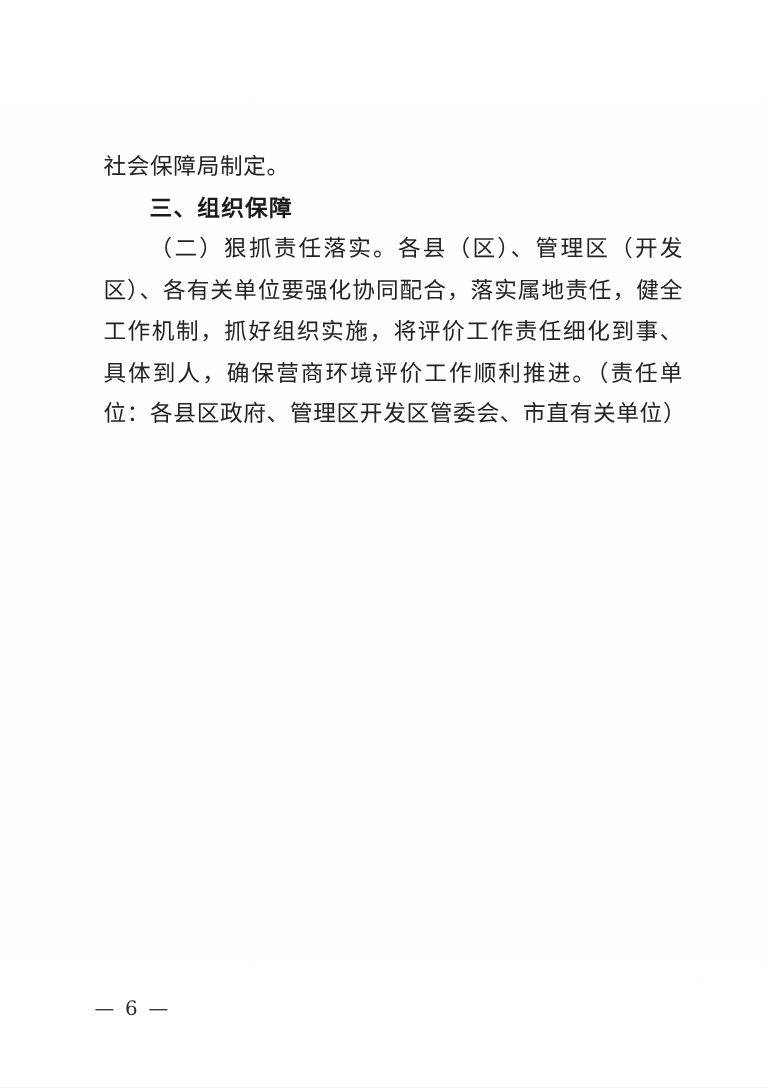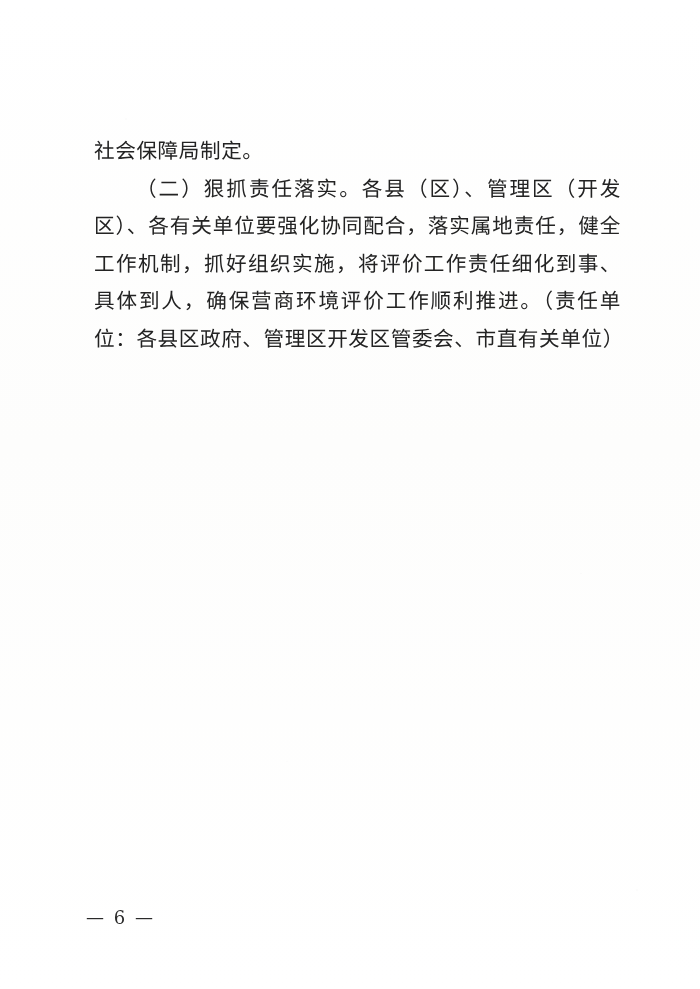--- a/index.html
+++ b/index.html
@@ -86,20 +86,21 @@
 
 <div class="page">
 
   <div class="paper-texture"></div>
 
   <div class="text-body">
 
     <p class="line para">社会保障局制定。</p>
 
 
+    <h2 class="heading">三、组织保障</h2>
 
 
     <p class="para indent">（二）狠抓责任落实。各县（区）、管理区（开发区）、各有关单位要强化协同配合，落实属地责任，健全工作机制，抓好组织实施，将评价工作责任细化到事、具体到人，确保营商环境评价工作顺利推进。（责任单位：各县区政府、管理区开发区管委会、市直有关单位）</p>
 
   </div>
 
   <div class="page-number">— 6 —</div>
 
 </div>
 

